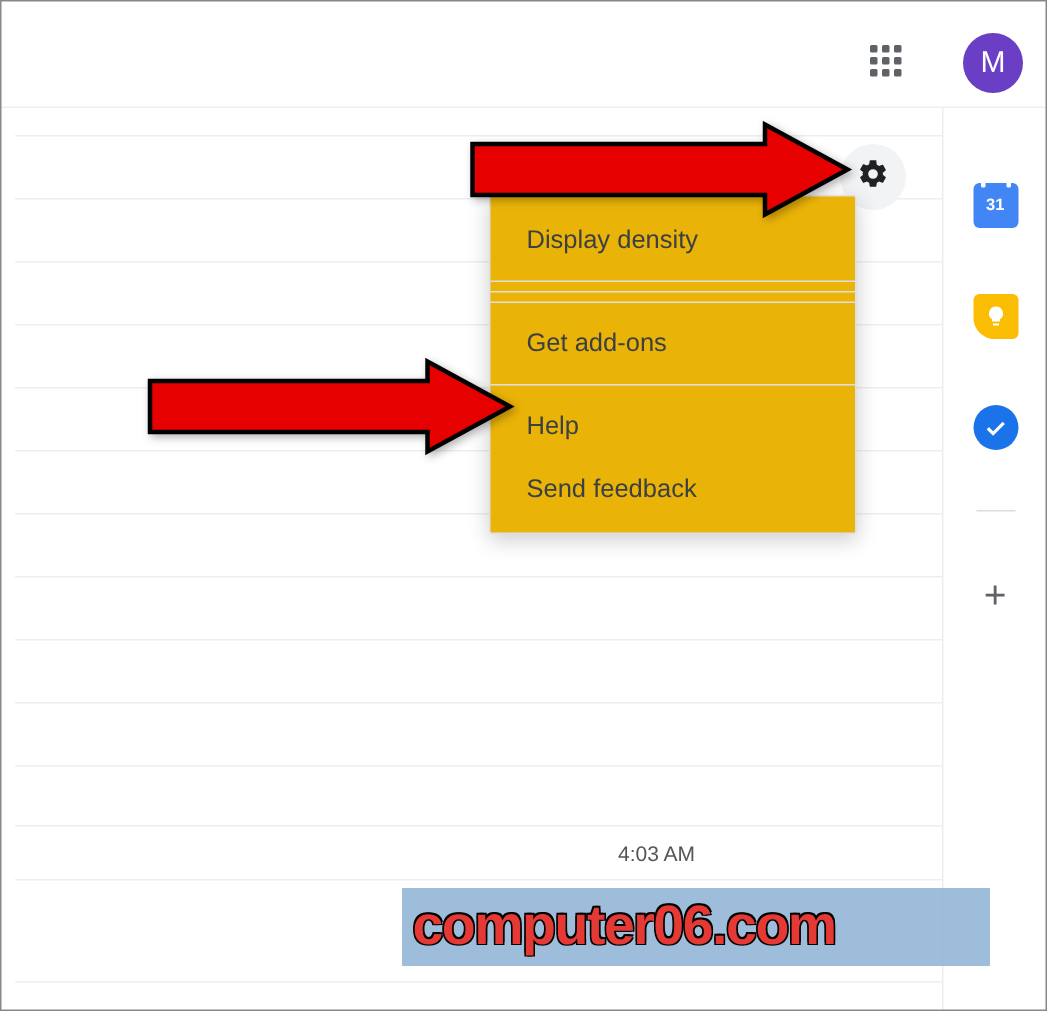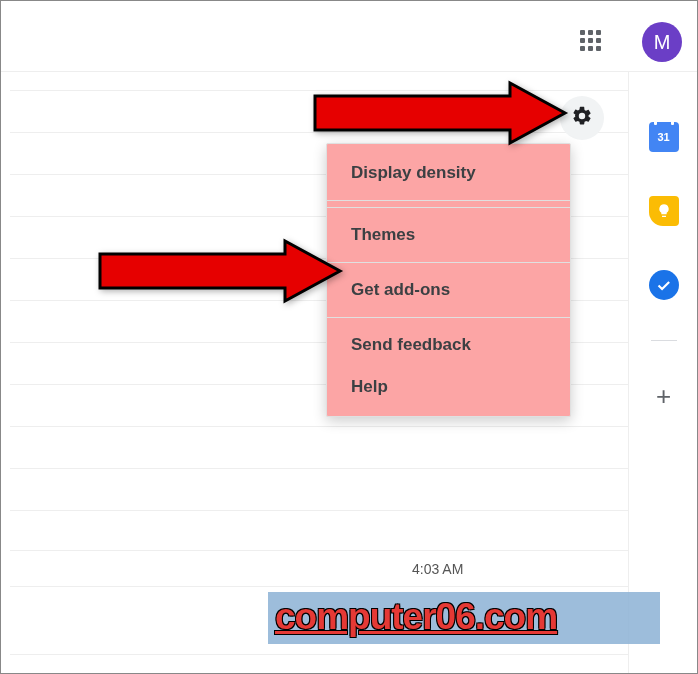--- a/index.html
+++ b/index.html
@@ -62,28 +62,27 @@
     border-radius: 50%;
     background: #f1f3f4;
     display: flex; align-items: center; justify-content: center;
     cursor: pointer;
   }
   .gear-btn svg { width: 22px; height: 22px; fill: #202124; }
 
   
   .menu {
     position: absolute;
-    top: 143px; left: 326px;
+    top: 130px; left: 326px;
     width: 245px;
-    background: #fca5a5;
+    background: #eab308;
     box-shadow: 0 4px 14px rgba(0,0,0,0.2);
     border: 1px solid #e0e0e0;
     border-radius: 2px;
     padding: 8px 0;
-    font-weight: bold;
   }
   .menu-item {
     padding: 11px 24px;
     font-size: 17px;
     color: #3c4043;
     cursor: pointer;
   }
   .menu-sep {
     height: 1px; background: #e0e0e0;
     margin: 6px 0;
@@ -158,21 +157,20 @@
   .watermark {
     position: absolute;
     top: 596px; left: 275px;
     font-size: 37px;
     font-family: "Arial Black", Arial, sans-serif;
     font-weight: 900;
     letter-spacing: -1px;
     color: #e53935;
     text-shadow: 1px 1px 0 #000, -1px 1px 0 #000, 1px -1px 0 #000, -1px -1px 0 #000;
     z-index: 60;
-    text-decoration: underline;
   }
   
   .frame {
     position: absolute; inset: 0;
     border: 1px solid #888;
     pointer-events: none;
   }
 </style>
 </head>
 <body>
@@ -218,26 +216,25 @@
       <svg viewBox="0 0 24 24">
           <path d="M19.14 12.94a7.14 7.14 0 0 0 .05-.94 7.14 7.14 0 0 0-.05-.94l2.03-1.58a.5.5 0 0 0 .12-.64l-1.92-3.32a.5.5 0 0 0-.6-.22l-2.39.96a7.03 7.03 0 0 0-1.62-.94l-.36-2.54A.5.5 0 0 0 13.9 2h-3.8a.5.5 0 0 0-.5.42l-.36 2.54c-.58.24-1.12.55-1.62.94l-2.39-.96a.5.5 0 0 0-.6.22L2.71 8.48a.5.5 0 0 0 .12.64l2.03 1.58c-.3.31-.5.63-.5.94s.2.63.5.94l-2.03 1.58a.5.5 0 0 0-.12.64l1.92 3.32c.13.22.39.31.6.22l2.39-.96c.5.39 1.04.7 1.62.94l.36 2.54c.4.24.25.42.5.42h3.8a.5.5 0 0 0 .5-.42l.36-2.54c.58-.24 1.12-.55 1.62-.94l2.39.96c.21.09.47 0 .6-.22l1.92-3.32a.5.5 0 0 0-.12-.64l-2.03-1.58zM12 15.5A3.5 3.5 0 1 1 12 8.5a3.5 3.5 0 0 1 0 7z"></path>
         </svg>
     </span>
   </div>
 
   <div class="menu">
     <div class="menu-item"><span>Display density</span></div>
     <div class="menu-sep"></div>
     <div class="menu-sep"></div>
-    <div class="menu-item"><span>Themes</span></div>
     <div class="menu-sep"></div>
     <div class="menu-item"><span>Get add-ons</span></div>
     <div class="menu-sep"></div>
+    <div class="menu-item"><span>Help</span></div>
     <div class="menu-item"><span>Send feedback</span></div>
-    <div class="menu-item"><span>Help</span></div>
   </div>
 
   <div class="sidebar">
     <div class="side-icon calendar-icon">
       <span>31</span>
     </div>
     <div class="side-icon keep-icon">
       <svg viewBox="0 0 24 24">
           <path d="M9 21h6v-2H9v2zm3-19a7 7 0 0 0-4 12.74V17h8v-2.26A7 7 0 0 0 12 2z"></path>
         </svg>

